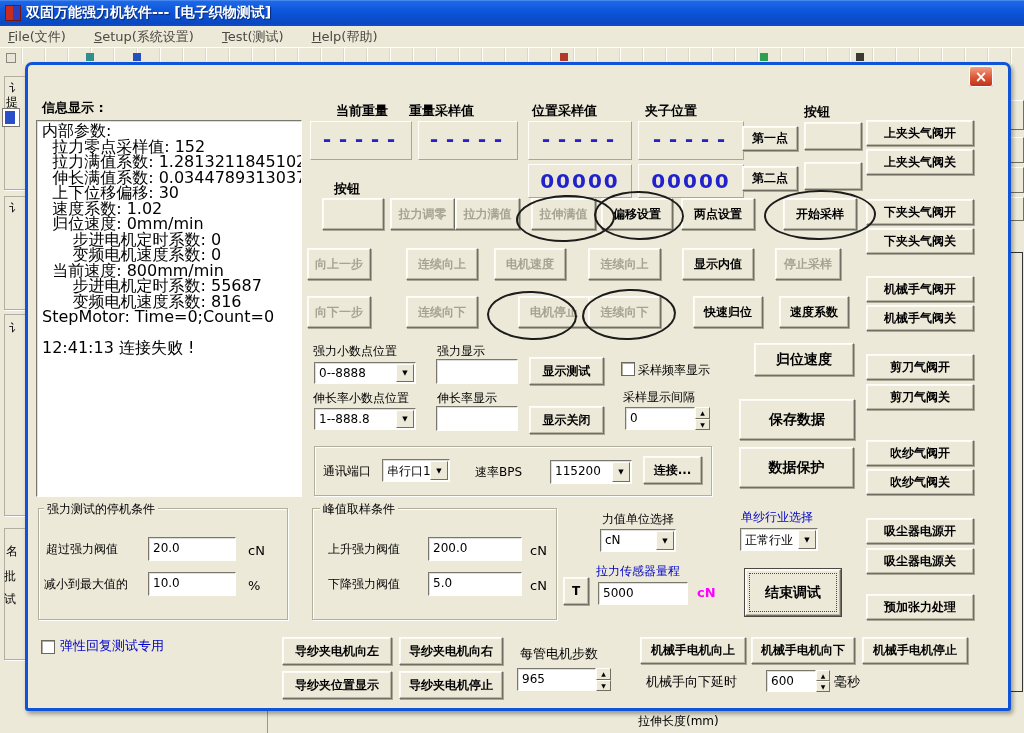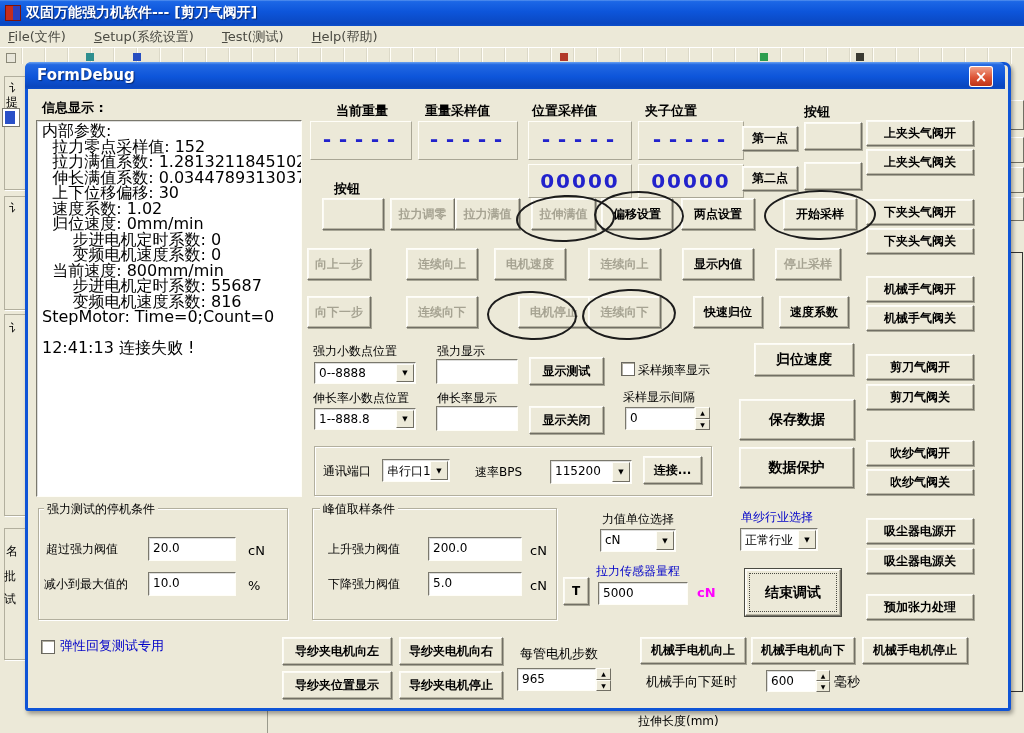--- a/index.html
+++ b/index.html
@@ -134,21 +134,21 @@
     <div class="rfrag" style="left:1007px;top:197px;width:15px;height:22px;"></div>
     <div class="rfrag-tall" style="left:1006px;top:252px;width:15px;height:438px;"></div>
 
     <div class="vline" style="left:267px;top:704px;height:29px;"></div>
     <span class="status-zero" style="left:659px;top:700px;">0</span>
     <span class="status-label" style="left:638px;top:713px;">拉伸长度(mm)</span>
   </div>
 
   <div class="titlebar">
     <div class="title-icon"></div>
-    <div class="title-text">双固万能强力机软件--- [剪刀气阀开]</div>
+    <div class="title-text">双固万能强力机软件--- [电子织物测试]</div>
   </div>
   <div class="cap-btn" style="left:944px;">
       <div class="min-glyph"></div>
     </div>
   <div class="cap-btn" style="left:968px;">
       <div class="rest-glyph"></div>
     </div>
   <div class="cap-btn close" style="left:992px;width:26px;">
       <div class="x-glyph"></div>
     </div>
@@ -164,23 +164,20 @@
     <div class="tb-speck" style="left:6px;background:#e8e6da;border:1px solid #8a8878;"></div>
     <div class="tb-speck" style="left:86px;background:#2f8f8f;"></div>
     <div class="tb-speck" style="left:133px;background:#274ec0;"></div>
     <div class="tb-speck" style="left:560px;background:#b23a2a;"></div>
     <div class="tb-speck" style="left:760px;background:#2e9e4f;"></div>
     <div class="tb-speck" style="left:856px;background:#3a3a32;"></div>
   </div>
 
   <div class="layer chrome">
     <div class="dialog"></div>
-    <div class="dlg-title">
-      <div class="dlg-title-text">FormDebug</div>
-    </div>
     <div class="dlg-close" style="left:969px;top:66px;">
         <div class="x-glyph"></div>
       </div>
   </div>
 
   <div class="layer content">
 
     <span class="lbl b big" style="left:42px;top:99px;">信息显示 :</span>
     <div class="sunken" style="left:36px;top:120px;width:264px;height:375px;">
       <div class="info-text">内部参数:
@@ -194,21 +191,21 @@
       变频电机速度系数: 0
   当前速度: 800mm/min
       步进电机定时系数: 55687
       变频电机速度系数: 816
 StepMotor: Time=0;Count=0
 
 12:41:13 连接失败 !</div>
     </div>
 
     <span class="lbl b big" style="left:336px;top:102px;">当前重量</span>
-    <span class="lbl b big" style="left:425px;top:102px;">重量采样值</span>
+    <span class="lbl b big" style="left:409px;top:102px;">重量采样值</span>
     <span class="lbl b big" style="left:532px;top:102px;">位置采样值</span>
     <span class="lbl b big" style="left:645px;top:102px;">夹子位置</span>
     <span class="lbl b big" style="left:804px;top:103px;">按钮</span>
 
     <div class="panel" style="left:310px;top:121px;width:100px;height:37px;">
         <span class="dash-val">-----</span>
       </div>
     <div class="panel" style="left:418px;top:121px;width:98px;height:37px;">
         <span class="dash-val">-----</span>
       </div>

